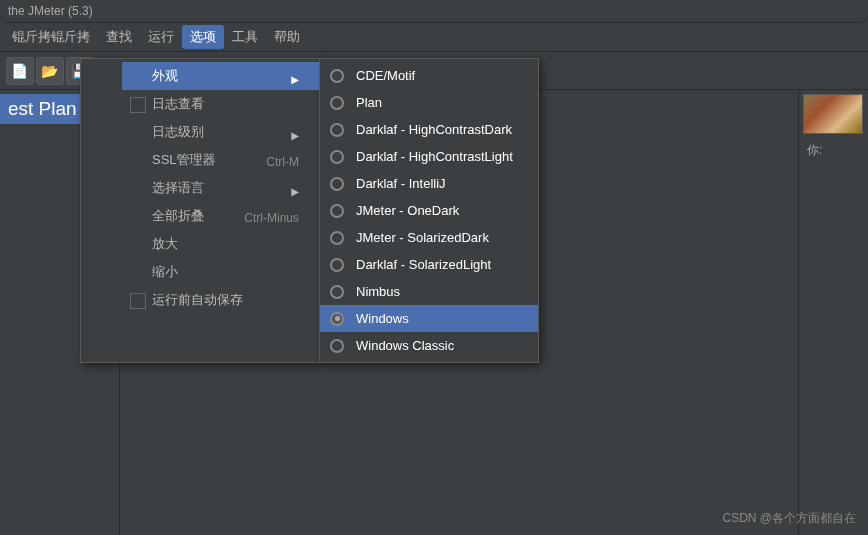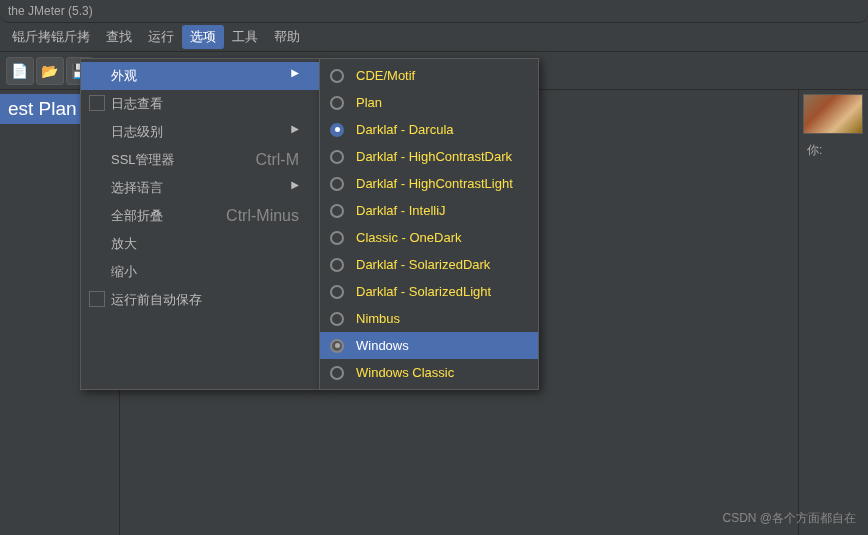--- a/index.html
+++ b/index.html
@@ -114,31 +114,32 @@
       box-shadow: 3px 3px 8px rgba(0,0,0,0.5);
       min-width: 240px;
       padding: 3px 0;
     }
 
     .menu-item {
       padding: 5px 20px 5px 30px;
       cursor: pointer;
       color: #bbbbbb;
       display: flex;
-      align-items: flex-start;
+      align-items: flex-end;
       justify-content: space-between;
       position: relative;
+      margin-left: 41px;
     }
     .menu-item:hover, .menu-item.highlighted {
       background: #4b6eaf;
       color: #ffffff;
     }
     .menu-item .shortcut {
       color: #888888;
-      font-size: 16px;
+      font-size: 12px;
       margin-left: 20px;
     }
     .menu-item .arrow {
       font-size: 10px;
       margin-left: 8px;
     }
     .menu-item .checkbox-area {
       position: absolute;
       left: 8px;
       width: 16px;
@@ -153,21 +154,21 @@
       border: 1px solid #5a5a5a;
       box-shadow: 3px 3px 8px rgba(0,0,0,0.5);
       min-width: 220px;
       padding: 3px 0;
       margin-left: -1px;
     }
 
     .submenu-item {
       padding: 6px 16px 6px 36px;
       cursor: pointer;
-      color: #fde047;
+      color: #ffffff;
       display: flex;
       align-items: center;
       position: relative;
       font-size: 13px;
     }
     .submenu-item:hover, .submenu-item.highlighted {
       background: #4b6eaf;
       color: #ffffff;
     }
     .radio-circle {
@@ -321,48 +322,44 @@
     <div class="submenu-item">
       <span class="radio-circle"></span>
       <span>CDE/Motif</span>
     </div>
 
     <div class="submenu-item">
       <span class="radio-circle"></span>
       <span>Plan</span>
     </div>
 
-    <div class="submenu-item">
-      <span class="radio-circle selected"></span>
-      <span>Darklaf - Darcula</span>
-    </div>
 
     <div class="submenu-item">
       <span class="radio-circle"></span>
       <span>Darklaf - HighContrastDark</span>
     </div>
 
     <div class="submenu-item">
       <span class="radio-circle"></span>
       <span>Darklaf - HighContrastLight</span>
     </div>
 
     <div class="submenu-item">
       <span class="radio-circle"></span>
       <span>Darklaf - IntelliJ</span>
     </div>
 
     <div class="submenu-item">
       <span class="radio-circle"></span>
-      <span>Classic - OneDark</span>
-    </div>
-
-    <div class="submenu-item">
-      <span class="radio-circle"></span>
-      <span>Darklaf - SolarizedDark</span>
+      <span>JMeter - OneDark</span>
+    </div>
+
+    <div class="submenu-item">
+      <span class="radio-circle"></span>
+      <span>JMeter - SolarizedDark</span>
     </div>
 
     <div class="submenu-item">
       <span class="radio-circle"></span>
       <span>Darklaf - SolarizedLight</span>
     </div>
 
     <div class="submenu-item">
       <span class="radio-circle"></span>
       <span>Nimbus</span>

